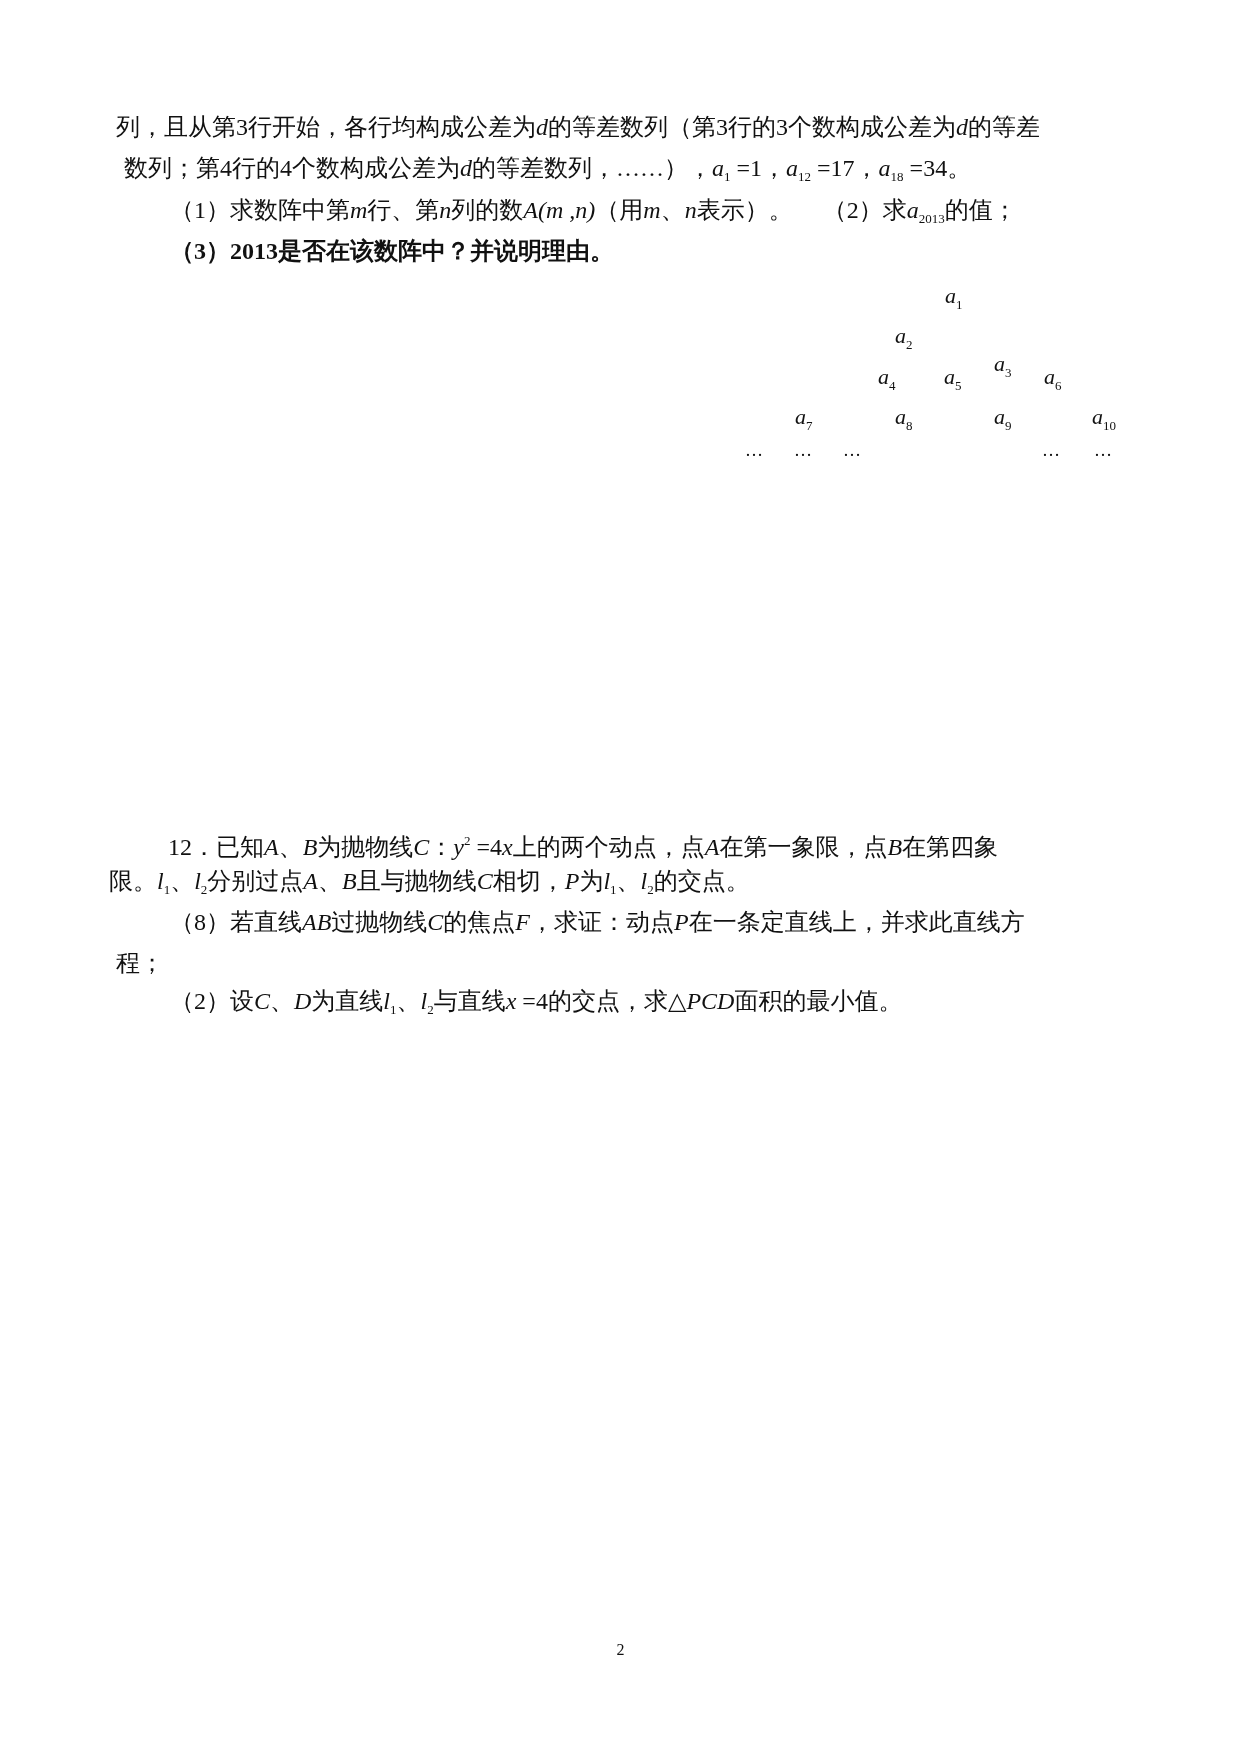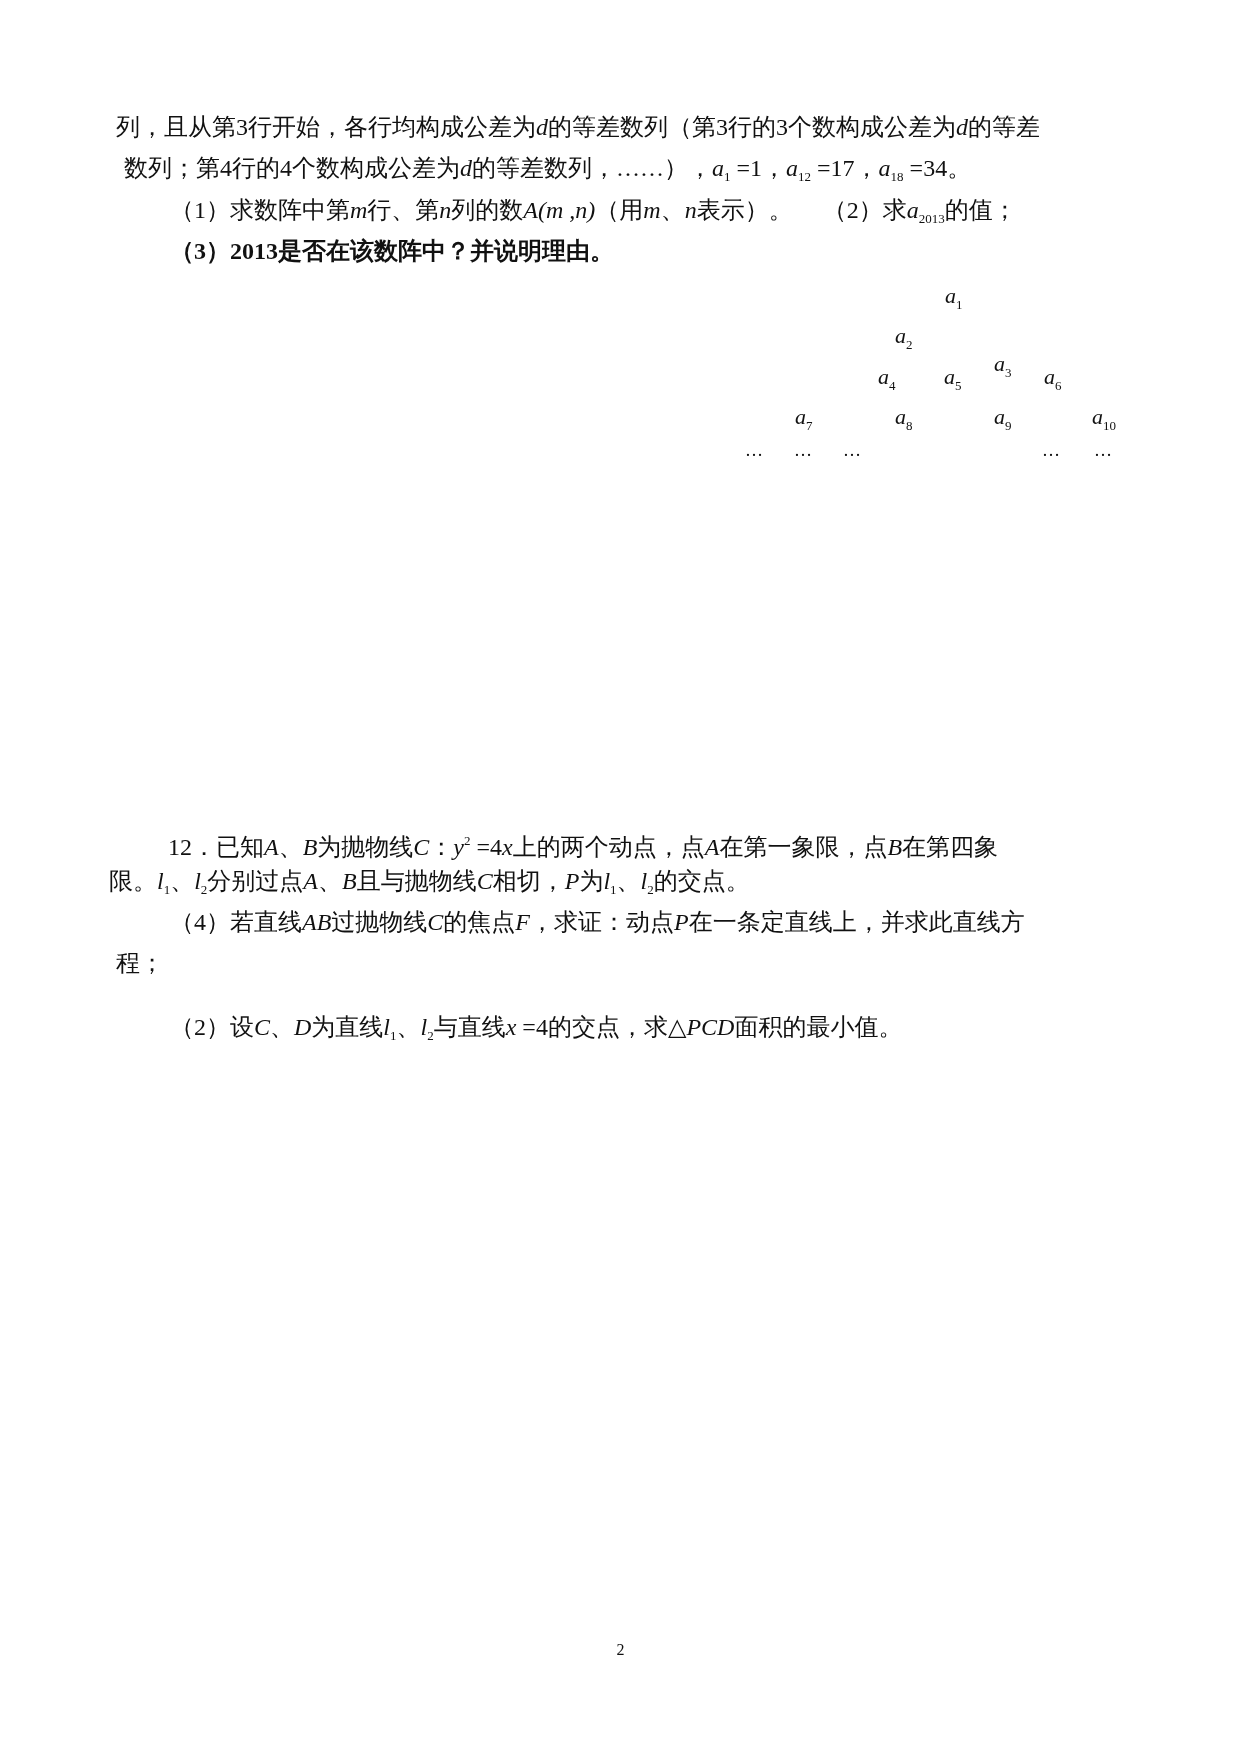--- a/index.html
+++ b/index.html
@@ -59,24 +59,24 @@
 
 <div class="line" style="left:168px; top:826px;">
   <span>12．已知</span><span class="m">A</span><span>、</span><span class="m">B</span><span>为抛物线</span><span class="m">C</span><span>：</span><span class="m">y</span><sup>2</sup><span> =4</span><span class="m">x</span><span>上的两个动点，点</span><span class="m">A</span><span>在第一象限，点</span><span class="m">B</span><span>在第四象</span>
 </div>
 
 <div class="line" style="left:109px; top:866px;">
   <span>限。</span><span class="m">l</span><sub>1</sub><span>、</span><span class="m">l</span><sub>2</sub><span>分别过点</span><span class="m">A</span><span>、</span><span class="m">B</span><span>且与抛物线</span><span class="m">C</span><span>相切，</span><span class="m">P</span><span>为</span><span class="m">l</span><sub>1</sub><span>、</span><span class="m">l</span><sub>2</sub><span>的交点。</span>
 </div>
 
 <div class="line" style="left:170px; top:907px;">
-  <span>（4）若直线</span><span class="m">AB</span><span>过抛物线</span><span class="m">C</span><span>的焦点</span><span class="m">F</span><span>，求证：动点</span><span class="m">P</span><span>在一条定直线上，并求此直线方</span>
+  <span>（8）若直线</span><span class="m">AB</span><span>过抛物线</span><span class="m">C</span><span>的焦点</span><span class="m">F</span><span>，求证：动点</span><span class="m">P</span><span>在一条定直线上，并求此直线方</span>
 </div>
 
 <div class="line" style="left:116px; top:948px;">
   <span>程；</span>
 </div>
 
-<div class="line" style="left:170px; top:1012px;text-align:right;">
+<div class="line" style="left:170px; top:986px;text-align:right;">
   <span>（2）设</span><span class="m">C</span><span>、</span><span class="m">D</span><span>为直线</span><span class="m">l</span><sub>1</sub><span>、</span><span class="m">l</span><sub>2</sub><span>与直线</span><span class="m">x</span><span> =4</span><span>的交点，求△</span><span class="m">PCD</span><span>面积的最小值。</span>
 </div>
 
 <div class="pagenum">2</div>
 
 </body></html>

